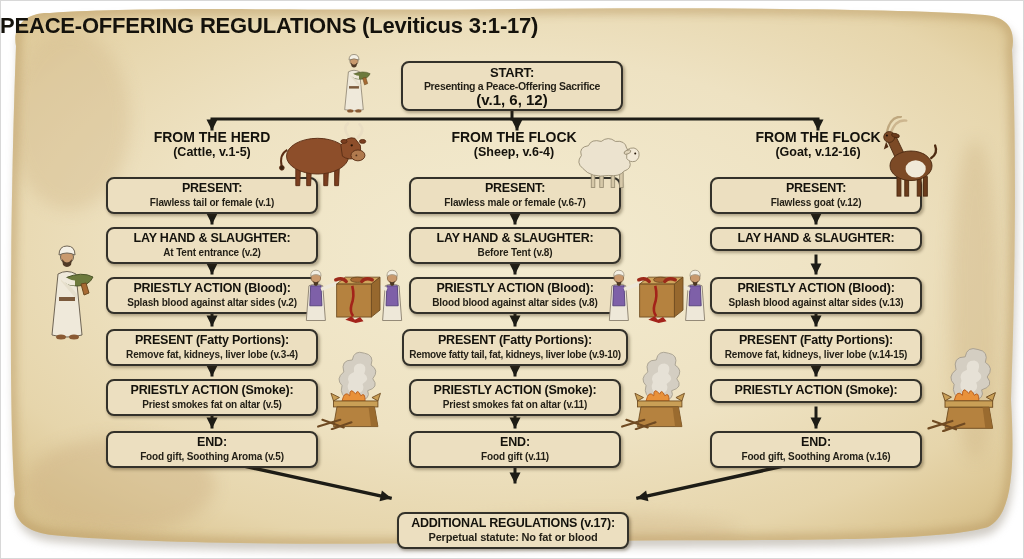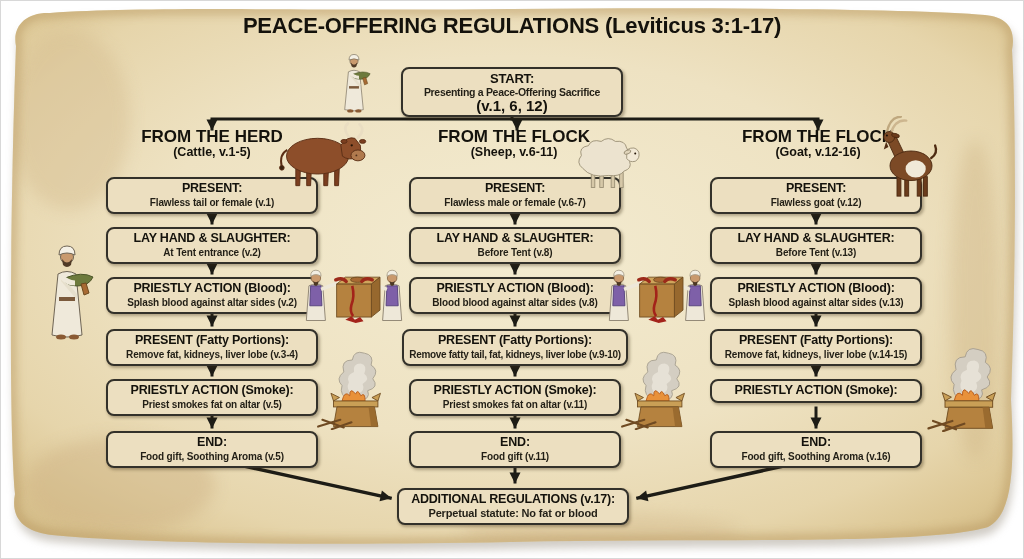--- a/index.html
+++ b/index.html
@@ -1,31 +1,31 @@
 <!DOCTYPE html>
 <html><head>
 <meta charset="utf-8">
 <style>
   html,body{margin:0;padding:0;background:#ffffff;}
   .stage{position:relative;width:1024px;height:559px;background:#ffffff;overflow:hidden;
          font-family:"Liberation Sans",sans-serif;box-shadow:inset 0 0 0 1px #d8d8d8;}
   .bg{position:absolute;left:0;top:0;width:1024px;height:559px;}
-  .chart-title{position:absolute;left:0;top:13px;width:100%;text-align:center;
+  .chart-title{position:absolute;left:0;top:13px;width:100%;text-align:left;
          font-size:22px;font-weight:bold;color:#14120c;letter-spacing:-0.2px;}
   .fc-box{position:absolute;background:#ecdfc0;border:2px solid #33312a;border-radius:8px;
          text-align:center;padding:2px 2px 3px;box-sizing:border-box;
          box-shadow:1.5px 2px 3px rgba(60,45,20,0.35);}
   .bt{font-weight:bold;font-size:12.5px;line-height:15px;color:#14120c;white-space:nowrap;letter-spacing:-0.2px;}
   .bb{font-weight:bold;font-size:10px;line-height:13px;color:#221f16;white-space:nowrap;letter-spacing:-0.15px;}
   .bb-xs{font-size:10px;letter-spacing:-0.3px;}
   .start-box .bt{font-size:13px;line-height:15px;}
   .start-box .bb{font-size:10.5px;line-height:13px;letter-spacing:-0.3px;}
   .start-box .bv{font-weight:bold;font-size:15px;line-height:13px;color:#14120c;}
   .hdr{position:absolute;text-align:center;color:#14120c;}
-  .hdr .h1{font-weight:bold;font-size:17px;line-height:16px;white-space:nowrap;}
+  .hdr .h1{font-weight:bold;font-size:14px;line-height:16px;white-space:nowrap;}
   .hdr .h2{font-weight:bold;font-size:12.5px;line-height:15px;white-space:nowrap;}
   .illus{position:absolute;}
 </style>
 </head>
 <body>
 
 <div class="stage">
 
   <svg class="bg" viewBox="0 0 1024 559" xmlns="http://www.w3.org/2000/svg">
     <defs>
@@ -198,33 +198,33 @@
       <path d="M816,408 V427" marker-end="url(#ah)"></path>
 
       <path d="M515,458 V482" marker-end="url(#ah)"></path>
       <path d="M212,459 L390,498" stroke-width="3.5" marker-end="url(#ah)"></path>
       <path d="M816,459 L638,498" stroke-width="3.5" marker-end="url(#ah)"></path>
     </g>
   </svg>
 
   <div class="chart-title">PEACE-OFFERING REGULATIONS (Leviticus 3:1-17)</div>
 
-  <div class="fc-box start-box" style="left:401px;top:67px;width:222px;">
+  <div class="fc-box start-box" style="left:401px;top:61px;width:222px;">
     <div class="bt">START:</div>
     <div class="bb">Presenting a Peace-Offering Sacrifice</div>
     <div class="bv">(v.1, 6, 12)</div>
   </div>
 
   <div class="hdr" style="left:106px;top:129px;width:212px;">
     <div class="h1">FROM THE HERD</div>
     <div class="h2">(Cattle, v.1-5)</div>
   </div>
   <div class="hdr" style="left:408px;top:129px;width:212px;">
     <div class="h1">FROM THE FLOCK</div>
-    <div class="h2">(Sheep, v.6-11)</div>
+    <div class="h2">(Sheep, v.6-4)</div>
   </div>
   <div class="hdr" style="left:712px;top:129px;width:212px;">
     <div class="h1">FROM THE FLOCK</div>
     <div class="h2">(Goat, v.12-16)</div>
   </div>
 
   <div class="fc-box" style="left:106px;top:177px;width:212px;">
     <div class="bt">PRESENT:</div>
     <div class="bb">Flawless tail or female (v.1)</div>
   </div>
@@ -273,39 +273,38 @@
     <div class="bt">END:</div>
     <div class="bb">Food gift (v.11)</div>
   </div>
 
   <div class="fc-box" style="left:710px;top:177px;width:212px;">
     <div class="bt">PRESENT:</div>
     <div class="bb">Flawless goat (v.12)</div>
   </div>
   <div class="fc-box" style="left:710px;top:227px;width:212px;">
     <div class="bt">LAY HAND &amp; SLAUGHTER:</div>
-    <div class="bb">Before Tent (v.13)</div>
   </div>
   <div class="fc-box" style="left:710px;top:277px;width:212px;">
     <div class="bt">PRIESTLY ACTION (Blood):</div>
     <div class="bb">Splash blood against altar sides (v.13)</div>
   </div>
   <div class="fc-box" style="left:710px;top:329px;width:212px;">
     <div class="bt">PRESENT (Fatty Portions):</div>
     <div class="bb">Remove fat, kidneys, liver lobe (v.14-15)</div>
   </div>
   <div class="fc-box" style="left:710px;top:379px;width:212px;">
     <div class="bt">PRIESTLY ACTION (Smoke):</div>
   </div>
   <div class="fc-box" style="left:710px;top:431px;width:212px;">
     <div class="bt">END:</div>
     <div class="bb">Food gift, Soothing Aroma (v.16)</div>
   </div>
 
-  <div class="fc-box" style="left:397px;top:488px;width:232px;">
+  <div class="fc-box" style="left:397px;top:512px;width:232px;">
     <div class="bt">ADDITIONAL REGULATIONS (v.17):</div>
     <div class="bb" style="font-size:11px;">Perpetual statute: No fat or blood</div>
   </div>
 
   <svg class="illus" style="left:328px;top:52px;width:52px;height:62px;" viewBox="0 0 60 100">
       <use href="#sym-priest"></use>
     </svg>
   <svg class="illus" style="left:36px;top:242px;width:62px;height:100px;" viewBox="0 0 60 100">
       <use href="#sym-priest"></use>
     </svg>

